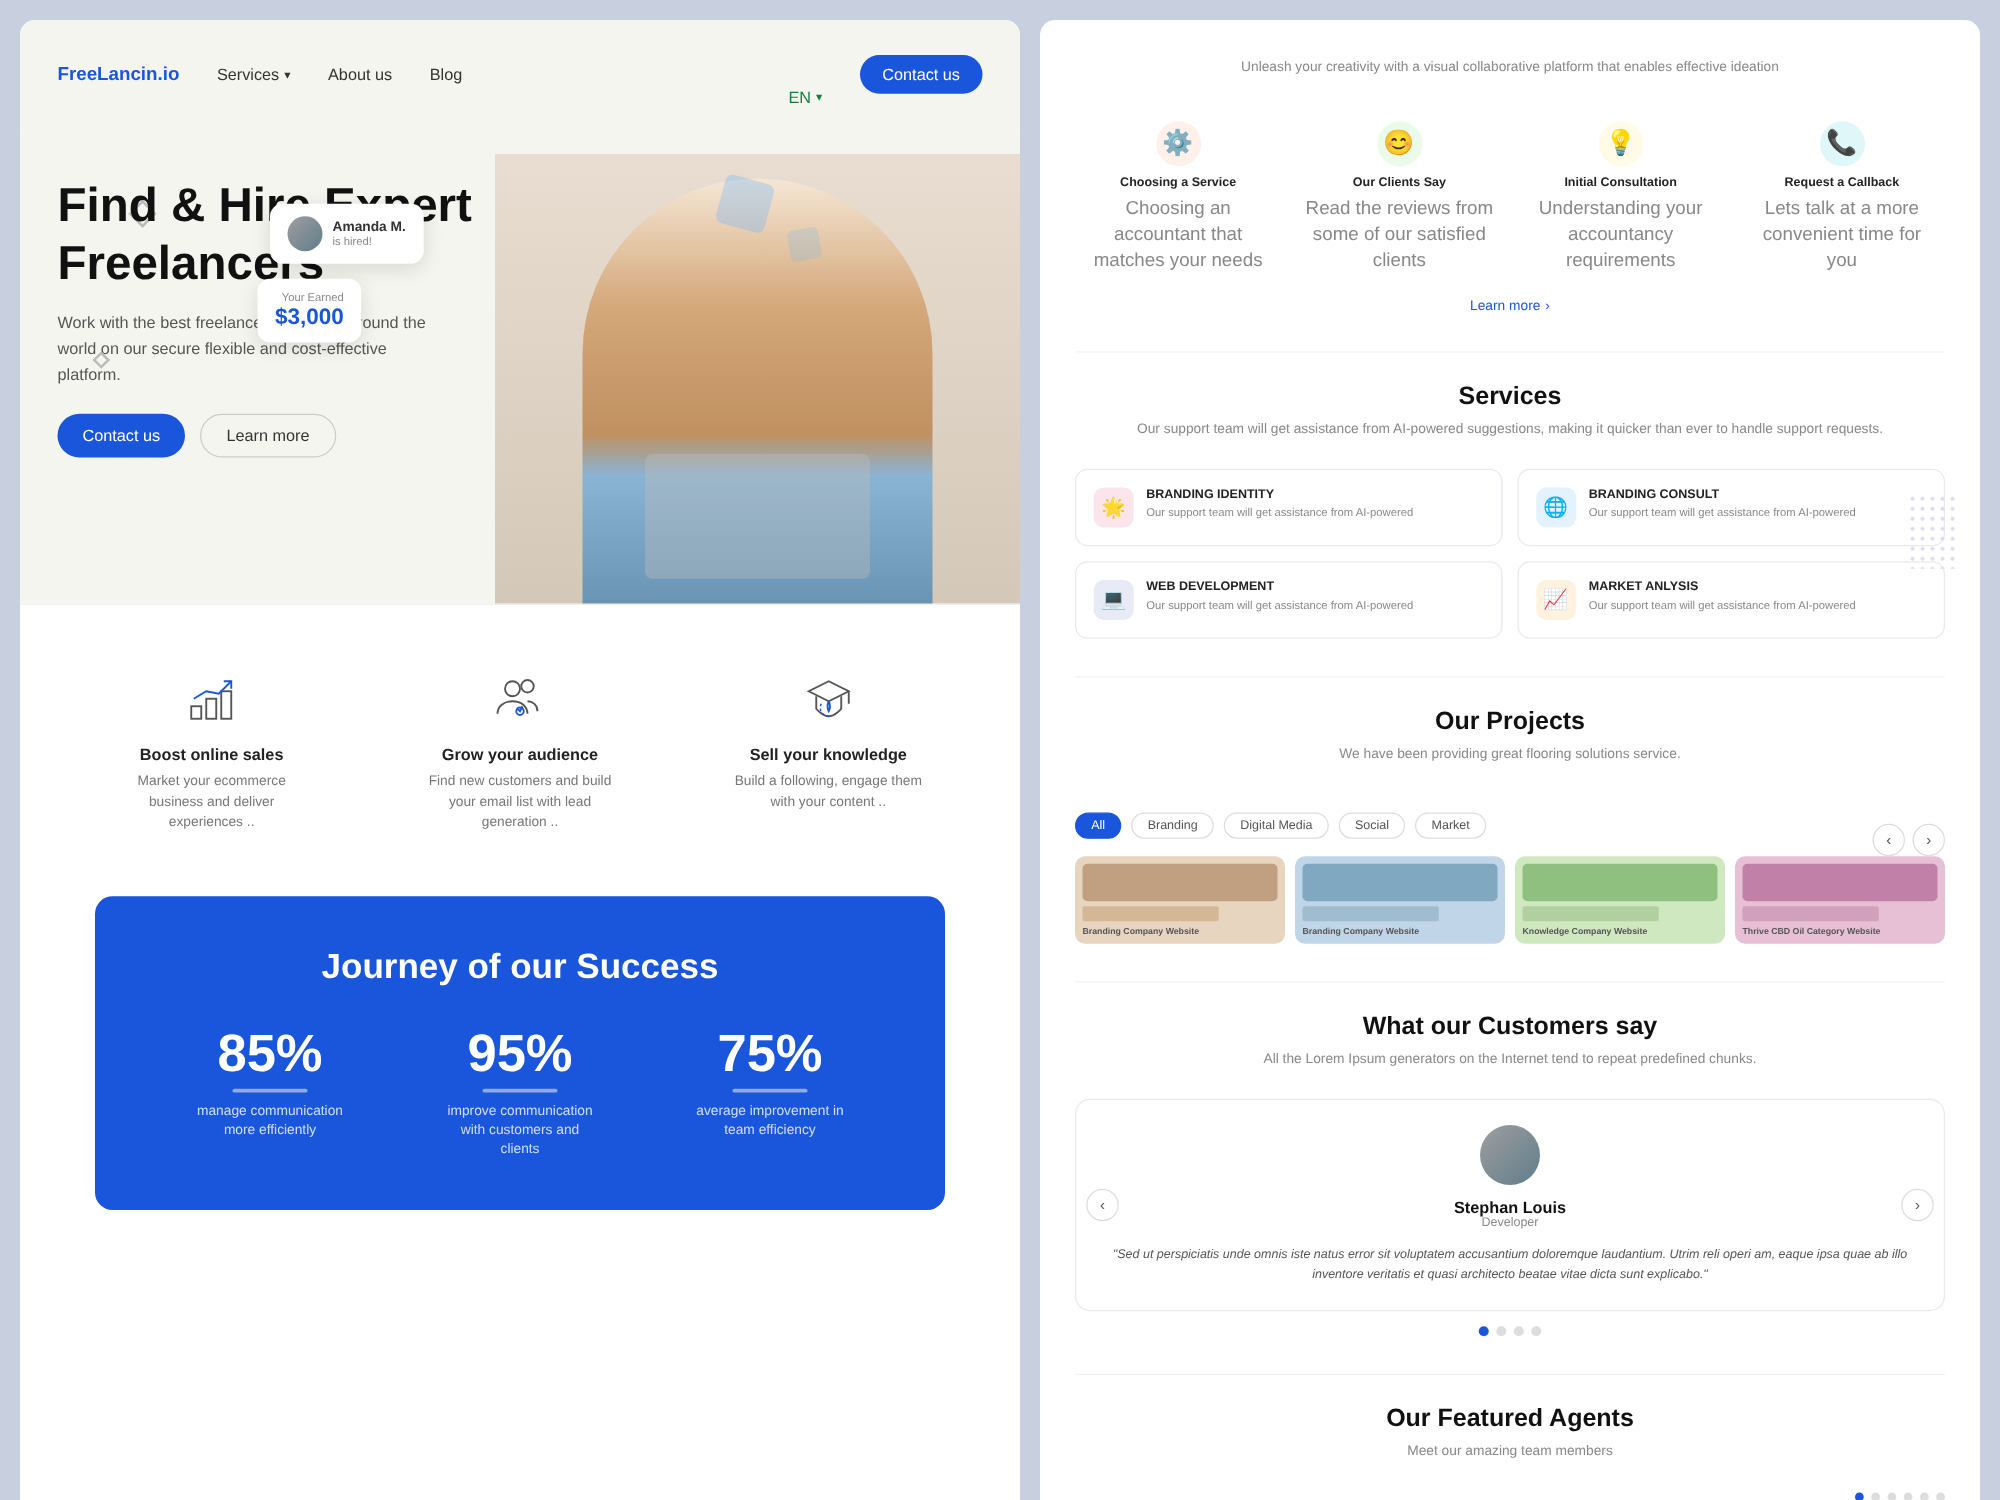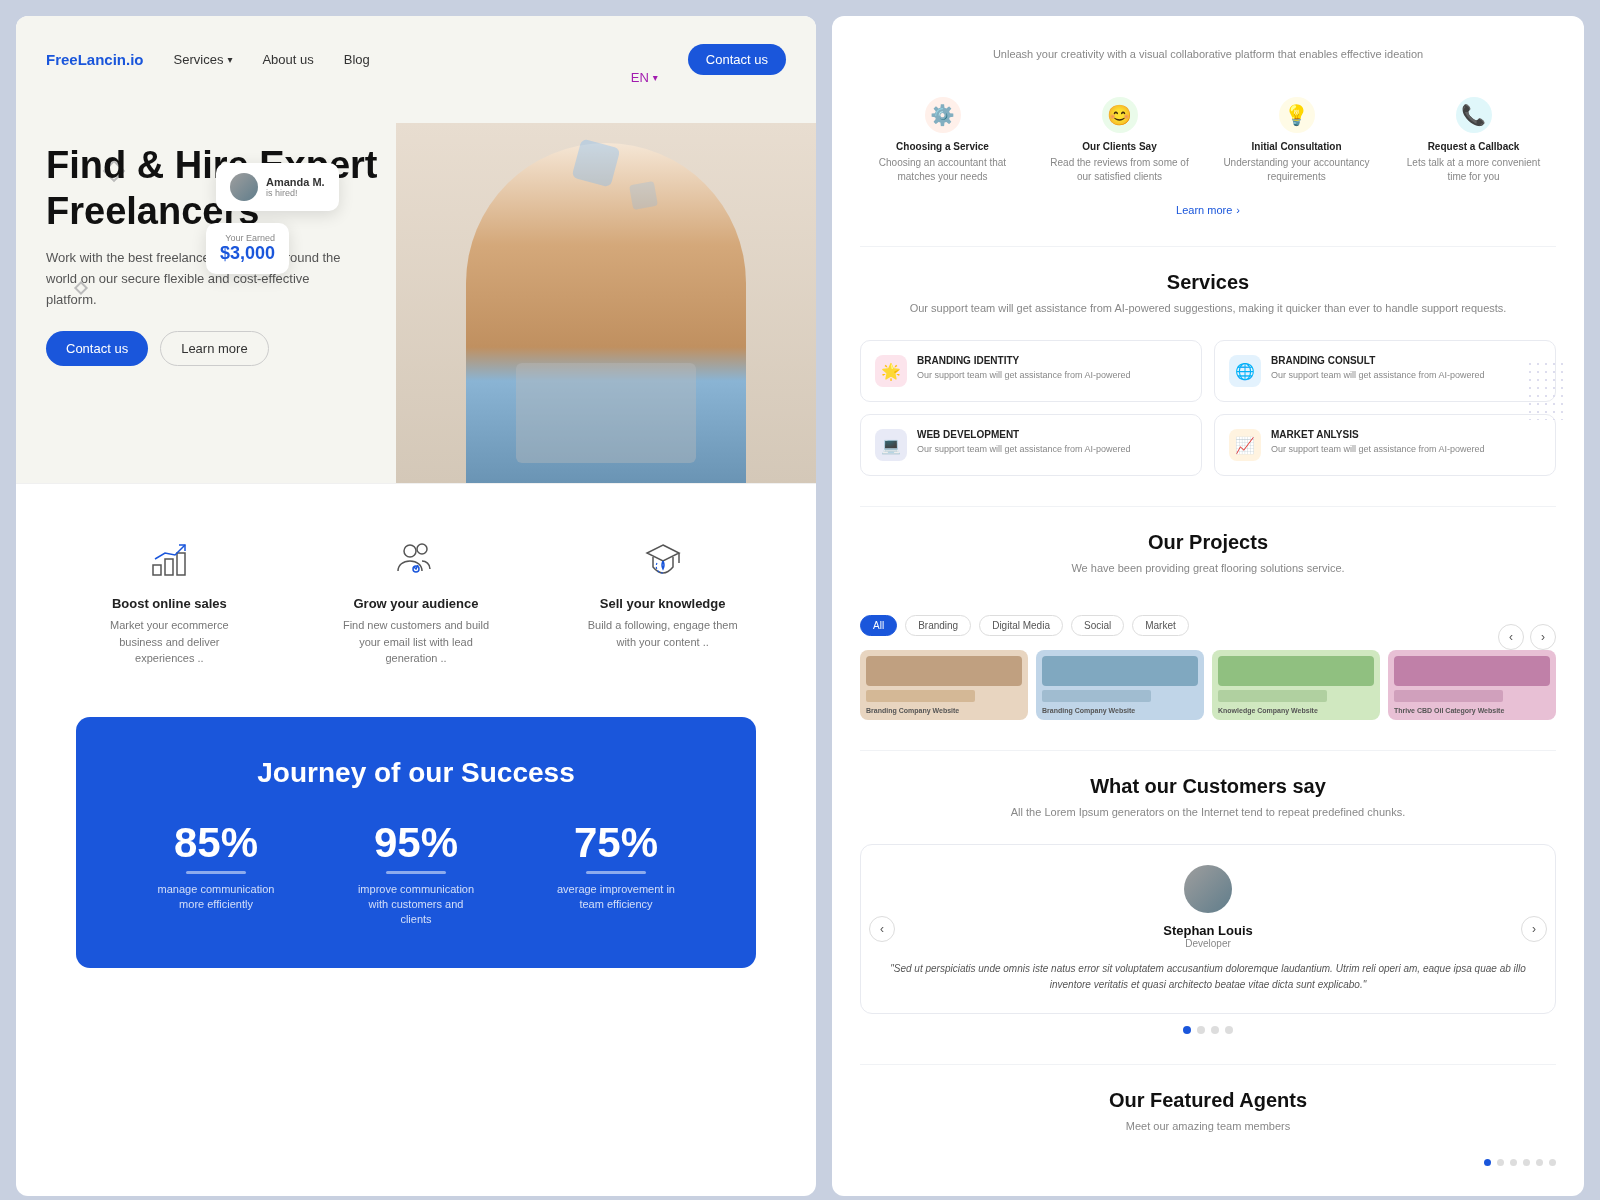--- a/index.html
+++ b/index.html
@@ -38,21 +38,21 @@
     }
     .nav-link {
       color: #333;
       font-size: 13px;
       cursor: pointer;
       display: flex;
       align-items: center;
       gap: 4px;
     }
     .nav-lang {
-      color: #a21caf;
+      color: #15803d;
       font-size: 13px;
       display: flex;
       align-items: center;
       gap: 4px;
       margin-top: 36px;
     }
     .btn-contact {
       background: #1a56db;
       color: #fff;
       border: none;
@@ -284,21 +284,21 @@
       font-size: 18px;
       margin-bottom: 8px;
     }
     .feature-name {
       font-size: 10px;
       font-weight: 600;
       color: #222;
       margin-bottom: 4px;
     }
     .feature-desc-sm {
-      font-size: 10px;
+      font-size: 15px;
       color: #888;
       line-height: 1.4;
     }
     .learn-more-link {
       color: #1a56db;
       font-size: 11px;
       cursor: pointer;
       display: flex;
       align-items: center;
       justify-content: center;

